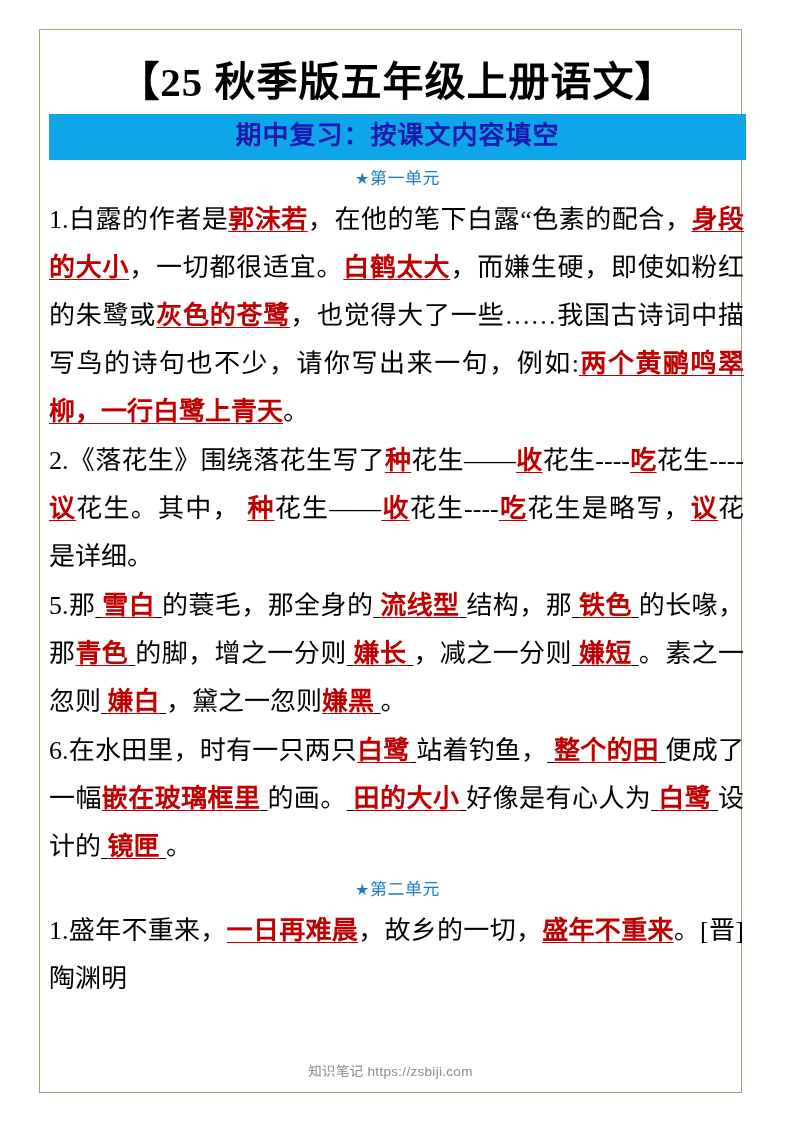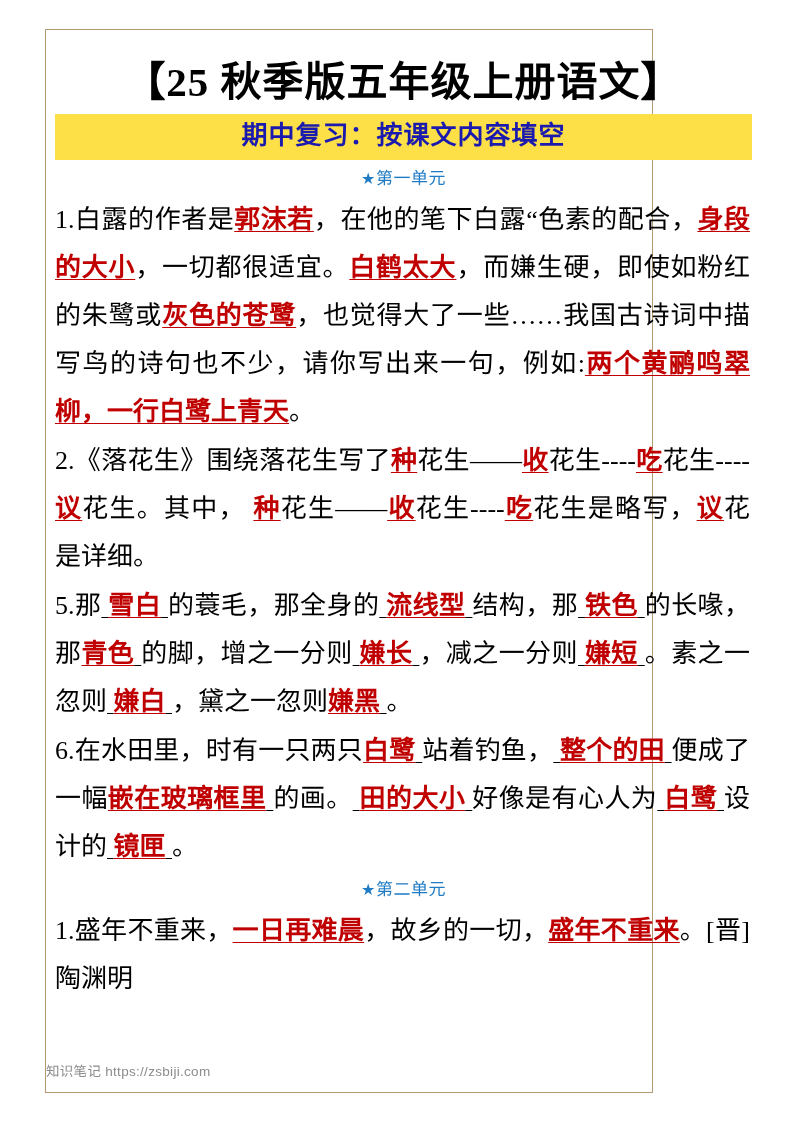--- a/index.html
+++ b/index.html
@@ -12,23 +12,23 @@
     width: 793px;
     height: 1122px;
     font-family: "Liberation Serif", "DejaVu Serif", serif;
     color: #000000;
     overflow: hidden;
     position: relative;
   }
 
   #page {
     position: absolute;
-    left: 45px;
+    left: 39px;
     top: 29px;
-    width: 608px;
+    width: 703px;
     height: 1064px;
     border: 1.5px solid #b39a72;
     box-sizing: border-box;
     background: #ffffff;
   }
 
   #page-inner {
     position: absolute;
     left: 9px;
     top: 4px;
@@ -45,21 +45,21 @@
     font-size: 41px;
     line-height: 56px;
     letter-spacing: 1px;
     color: #000000;
     margin: 20px 0 4px 0;
     white-space: nowrap;
   }
 
   
   .subtitle-band {
-    background: #fde047;
+    background: #0ea5e9;
     text-align: center;
     padding: 5px 0 7px 0;
     margin: 0 0 4px 0;
   }
   .subtitle-text {
     font-family: "Liberation Serif", "DejaVu Serif", serif;
     font-weight: bold;
     font-size: 26px;
     line-height: 34px;
     color: #1a1aaf;
@@ -112,20 +112,21 @@
     text-decoration-thickness: 1.4px;
     text-underline-offset: 2.5px;
   }
 
   
   .footer-mark {
     position: absolute;
     left: 0;
     right: 0;
     bottom: 12px;
+    text-align: center;
     font-family: "Liberation Sans", "DejaVu Sans", sans-serif;
     font-size: 13.5px;
     color: #8c8c8c;
     letter-spacing: 0.3px;
   }
 </style>
 </head>
 <body>
 
 <div id="page">

